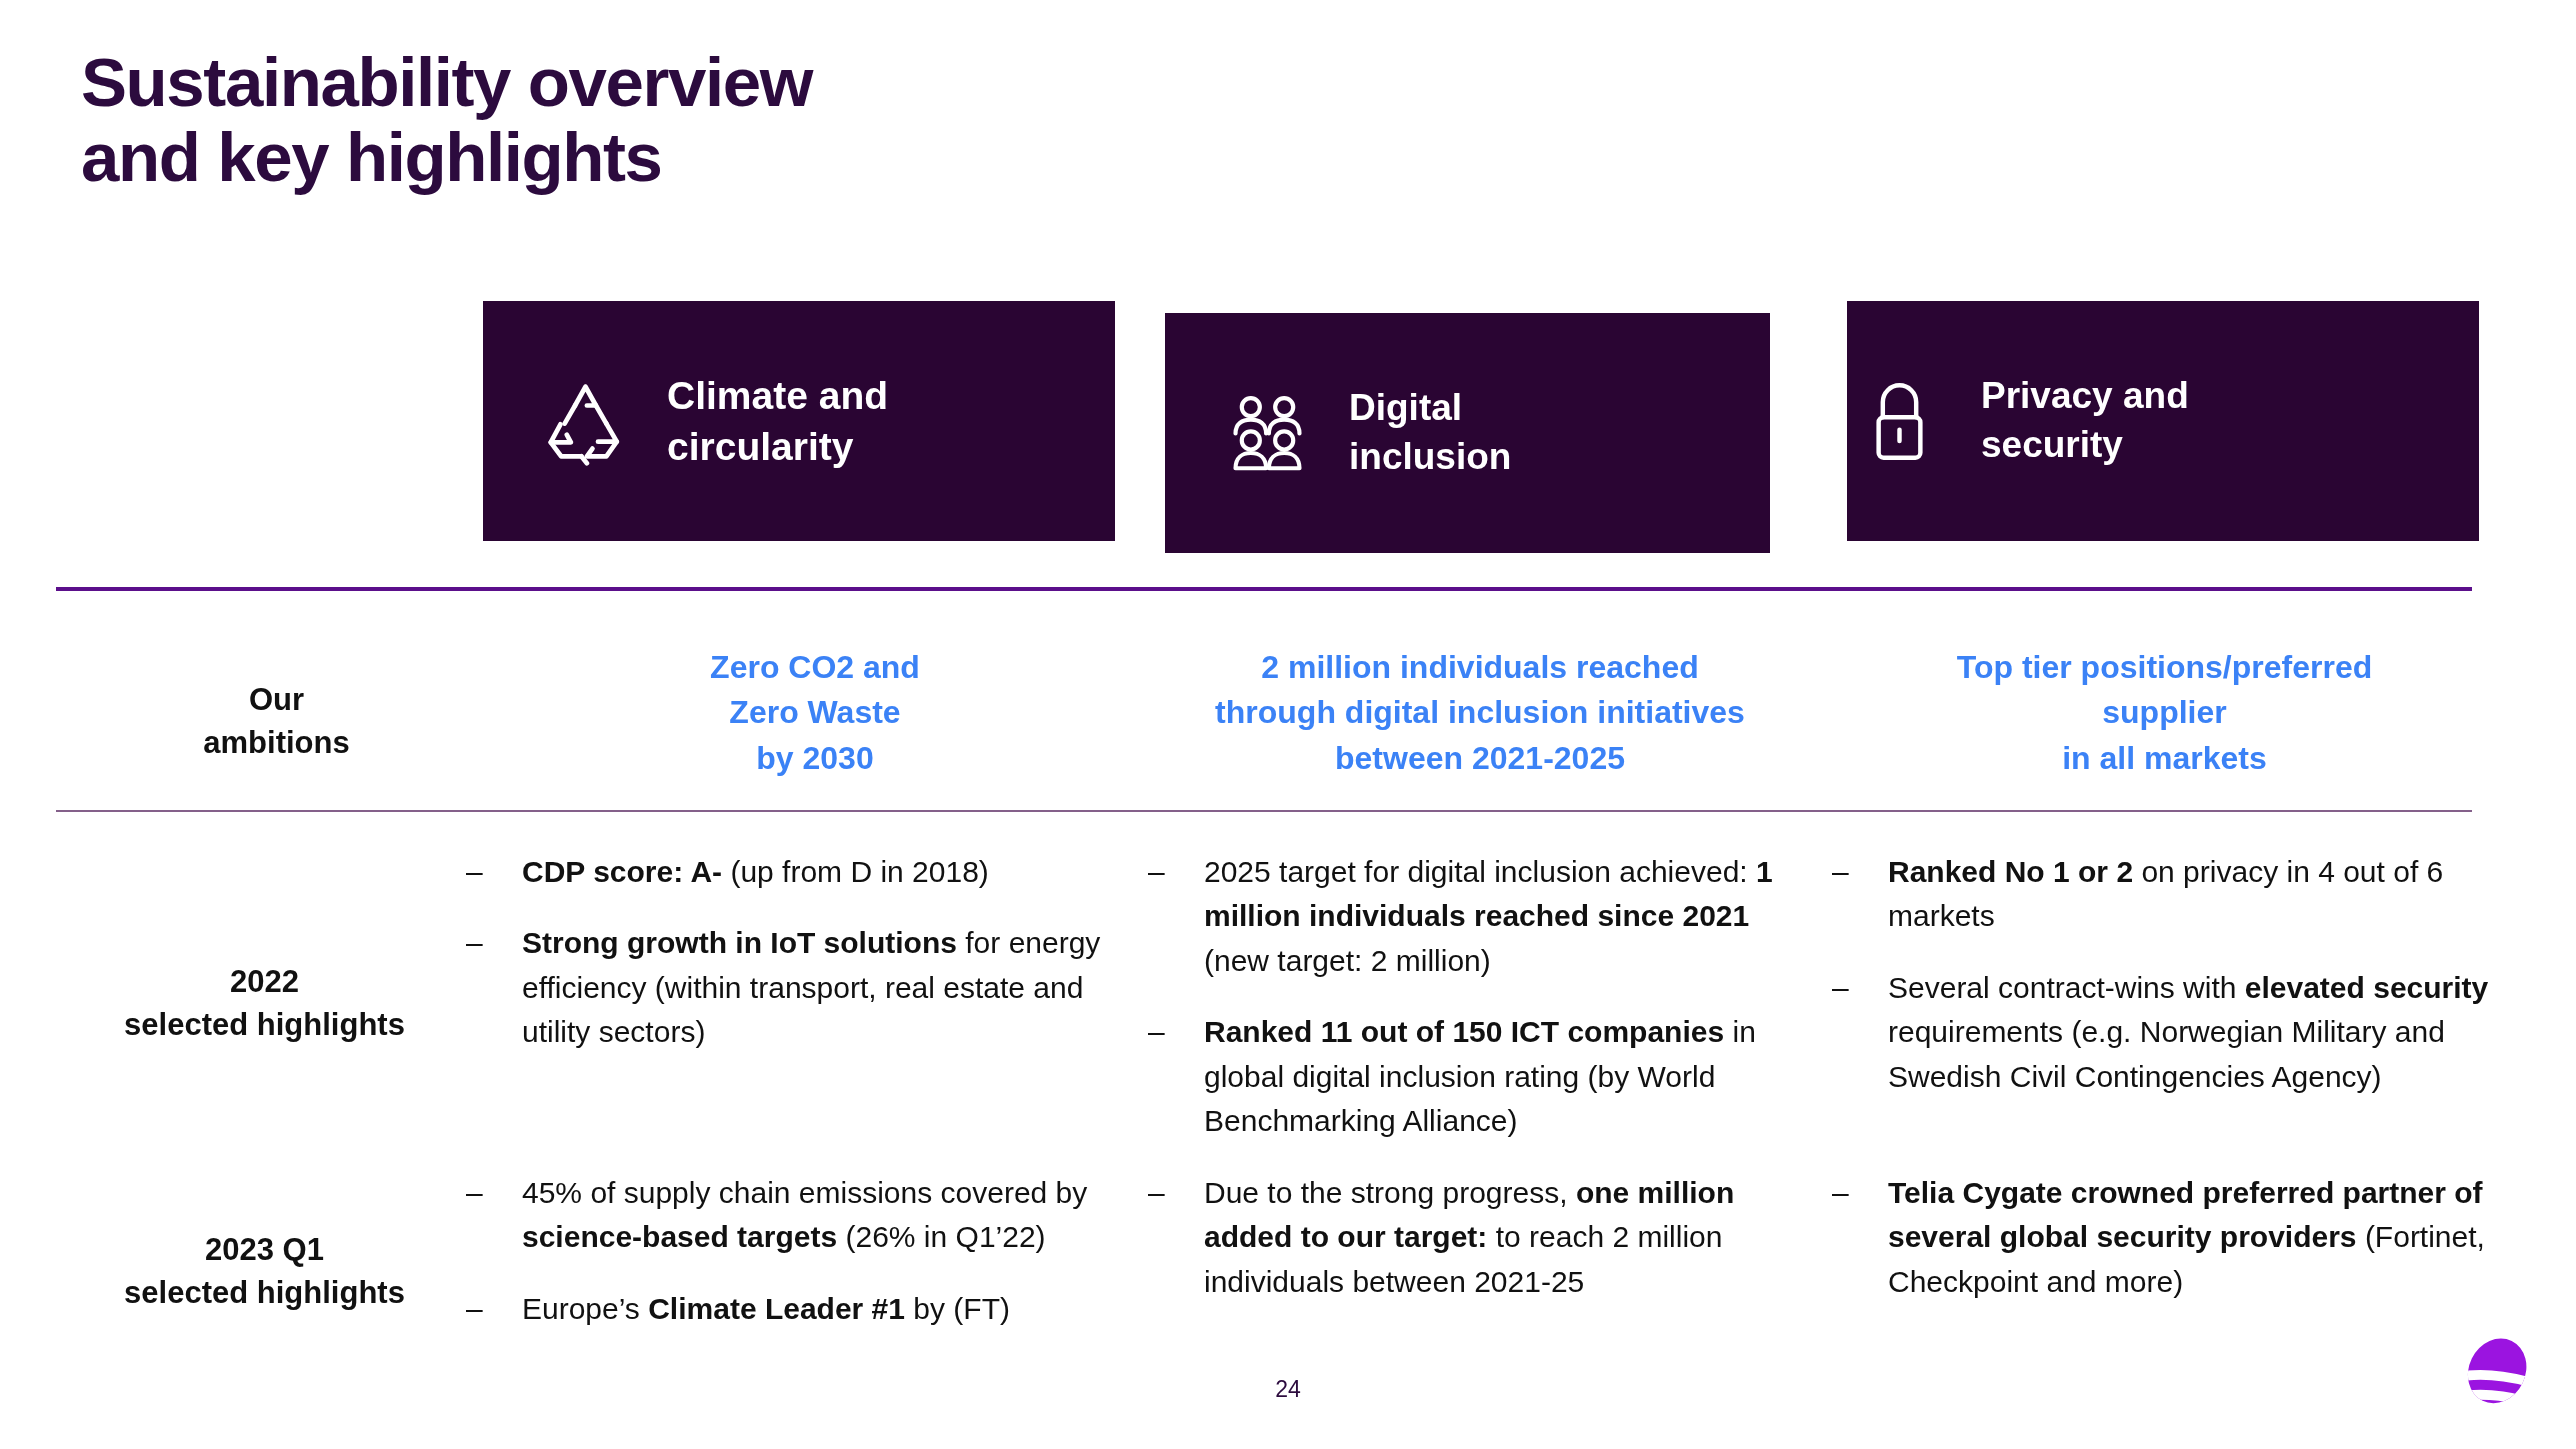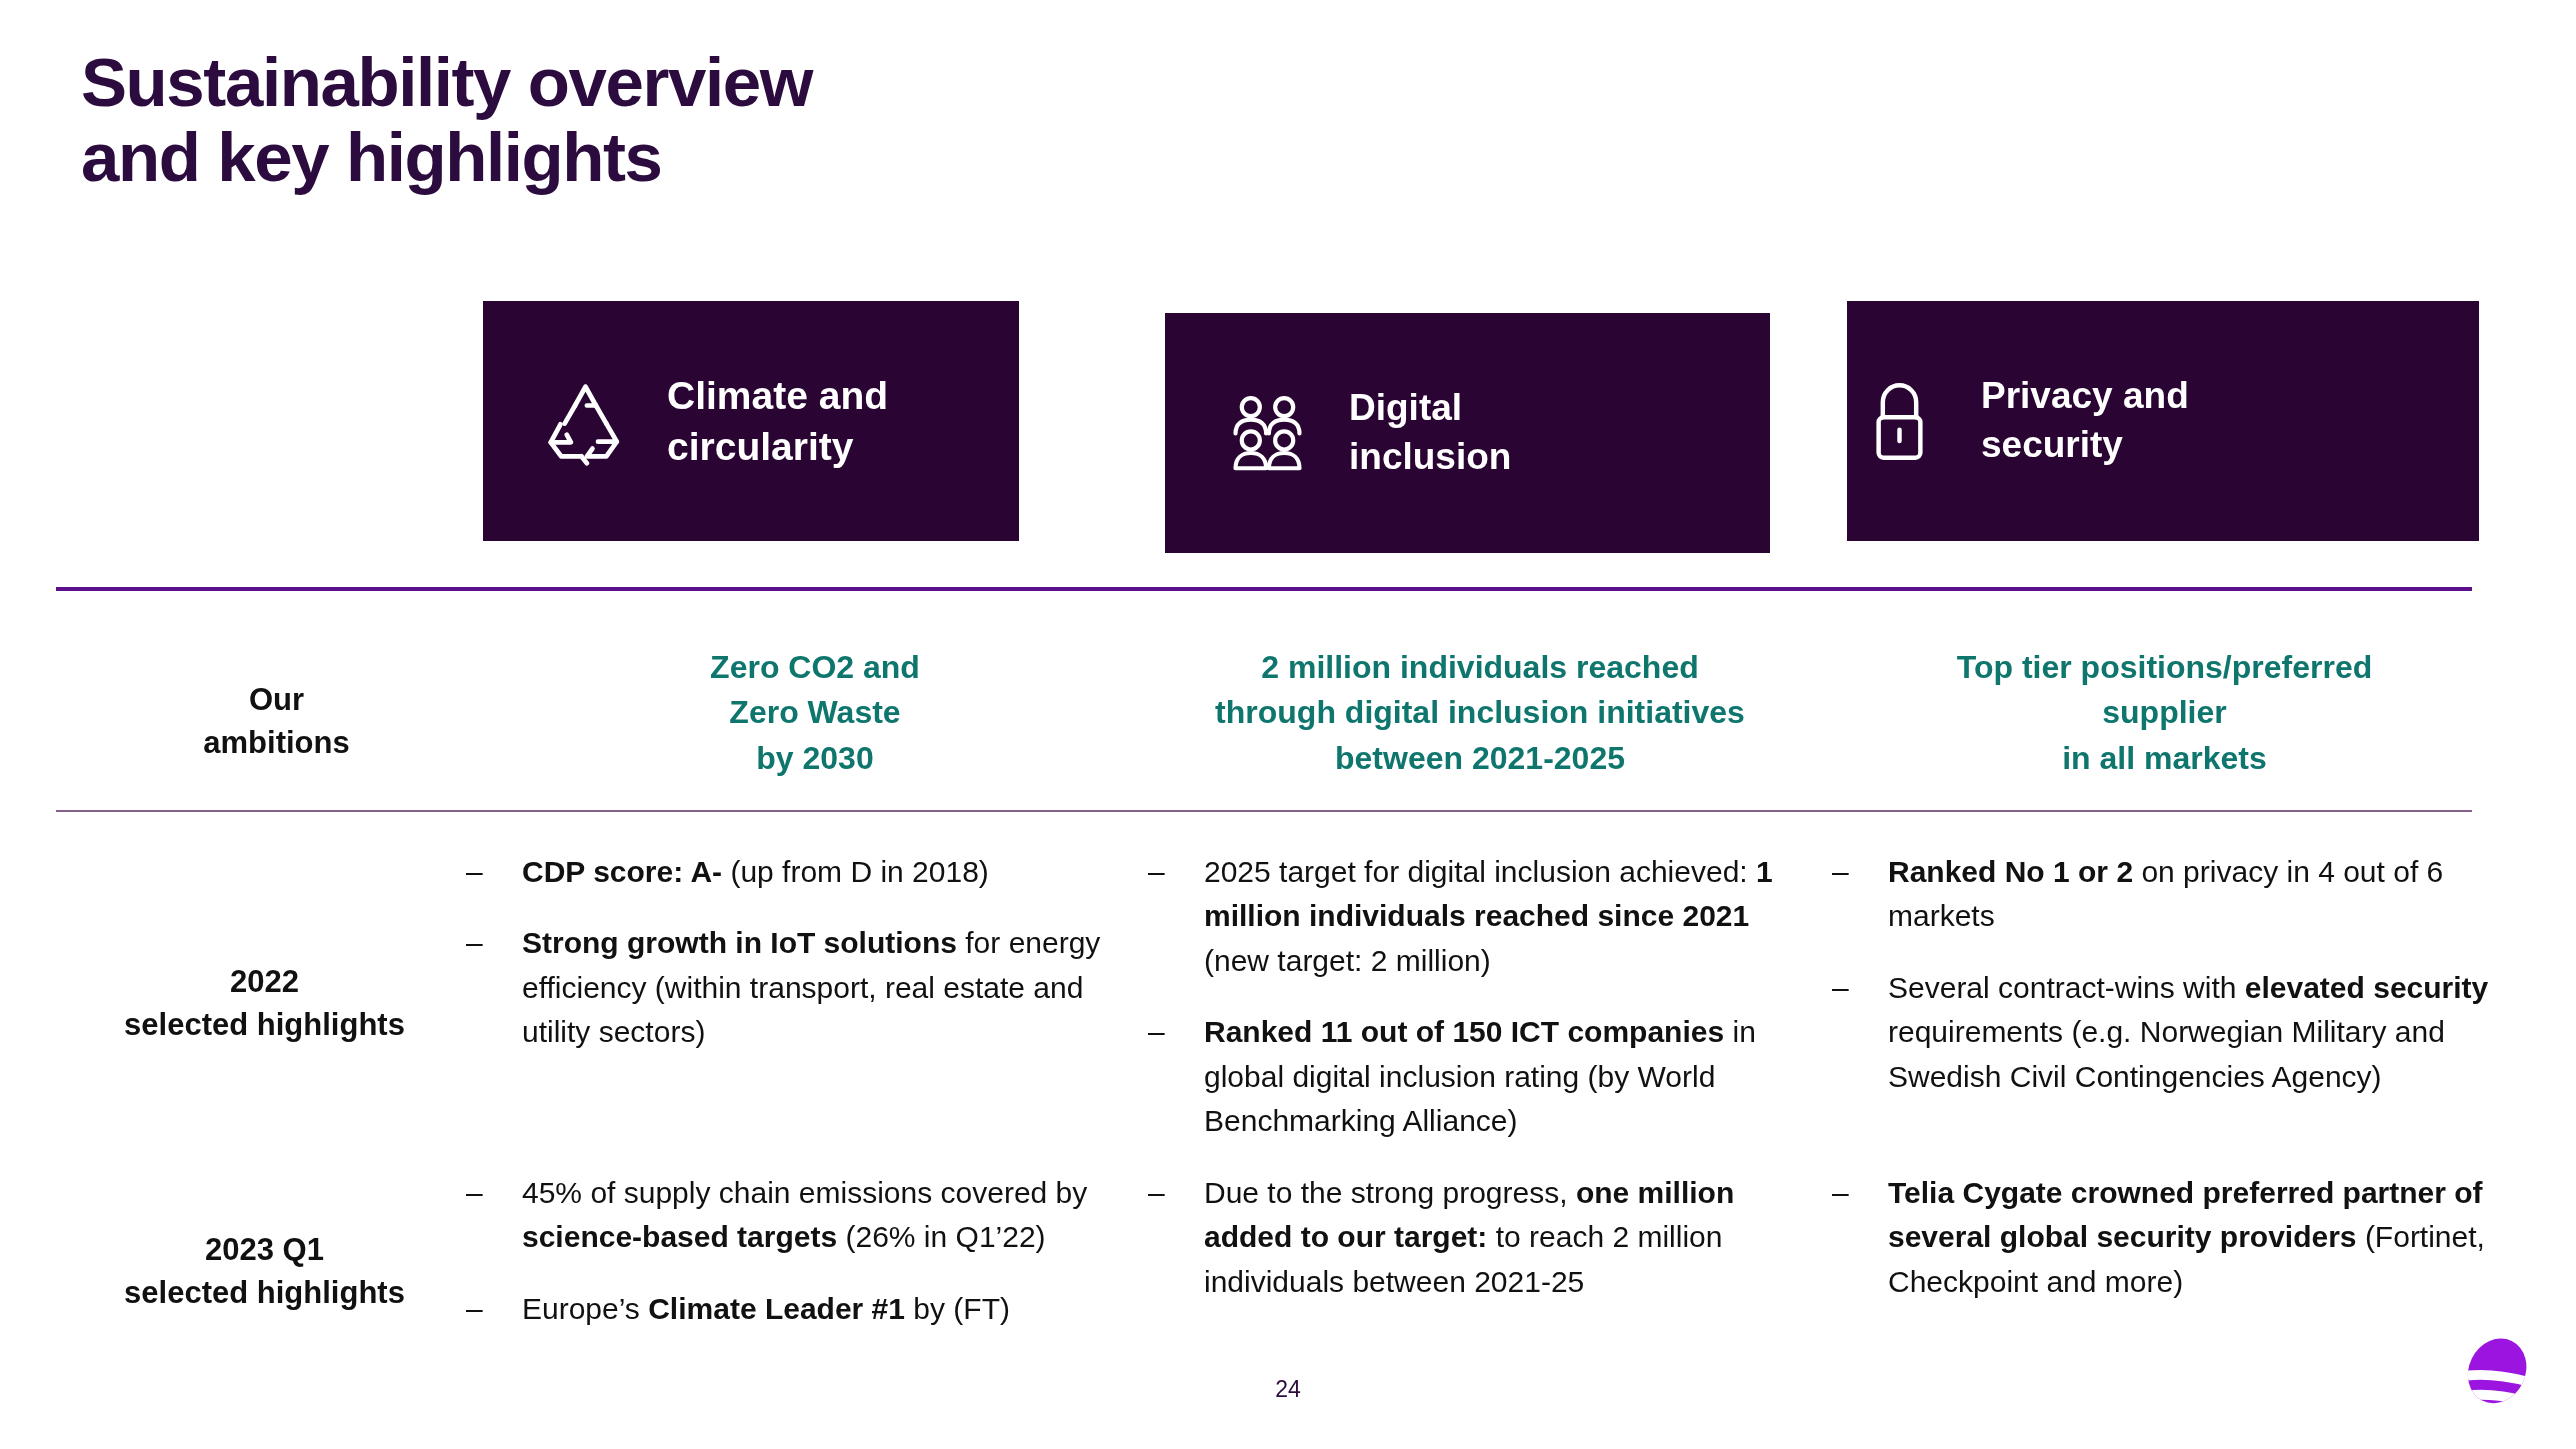--- a/index.html
+++ b/index.html
@@ -55,21 +55,21 @@
   .impact-card {
     position: absolute;
     top: 0;
     height: 240px;
     background: #2A0533;
     display: flex;
     align-items: center;
     box-sizing: border-box;
     padding-left: 58px;
   }
-  .impact-card.c1 { left: 483px;  width: 536px; }
+  .impact-card.c1 { left: 483px;  width: 632px; }
   .impact-card.c2 { left: 1165px; width: 605px; margin-top: 12px; }
   .impact-card.c3 { left: 1847px; width: 632px; padding-left: 8px; }
 
   .card-icon {
     flex: 0 0 auto;
     width: 89px;
     height: 89px;
     margin-right: 37px;
     display: flex;
     align-items: center;
@@ -117,21 +117,21 @@
   .ambitions-row .row-label {
     top: 34px;
   }
   .ambition {
     position: absolute;
     top: 0;
     text-align: center;
     font-size: 32px;
     font-weight: 700;
     line-height: 1.42;
-    color: #0f766e;
+    color: #3b82f6;
     white-space: pre-line;
   }
   .ambition.a1 { left: 483px;  width: 640px; }
   .ambition.a2 { left: 1146px; width: 644px; }
   .ambition.a3 { left: 1826px; width: 653px; }
 
   
   .hl-row {
     position: absolute;
     width: 2576px;

